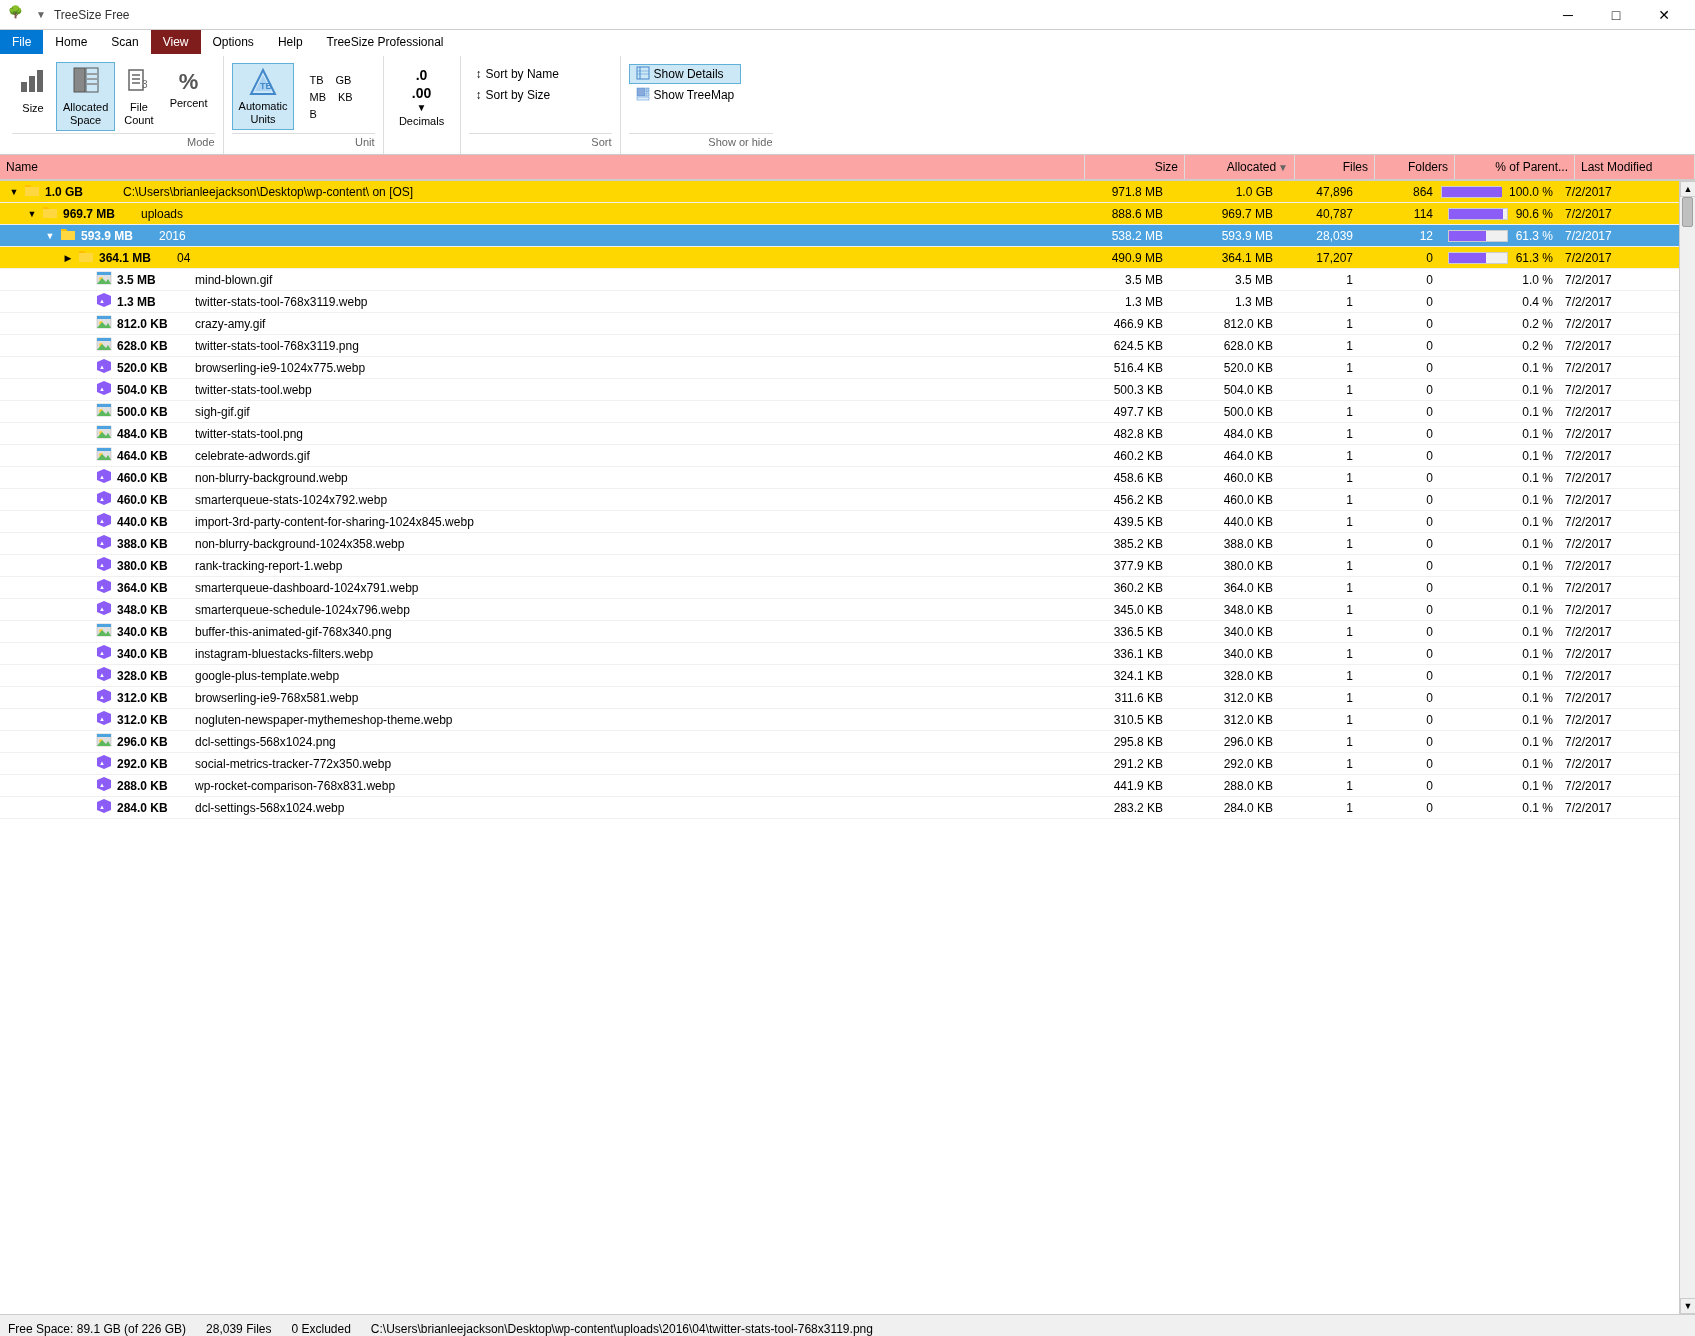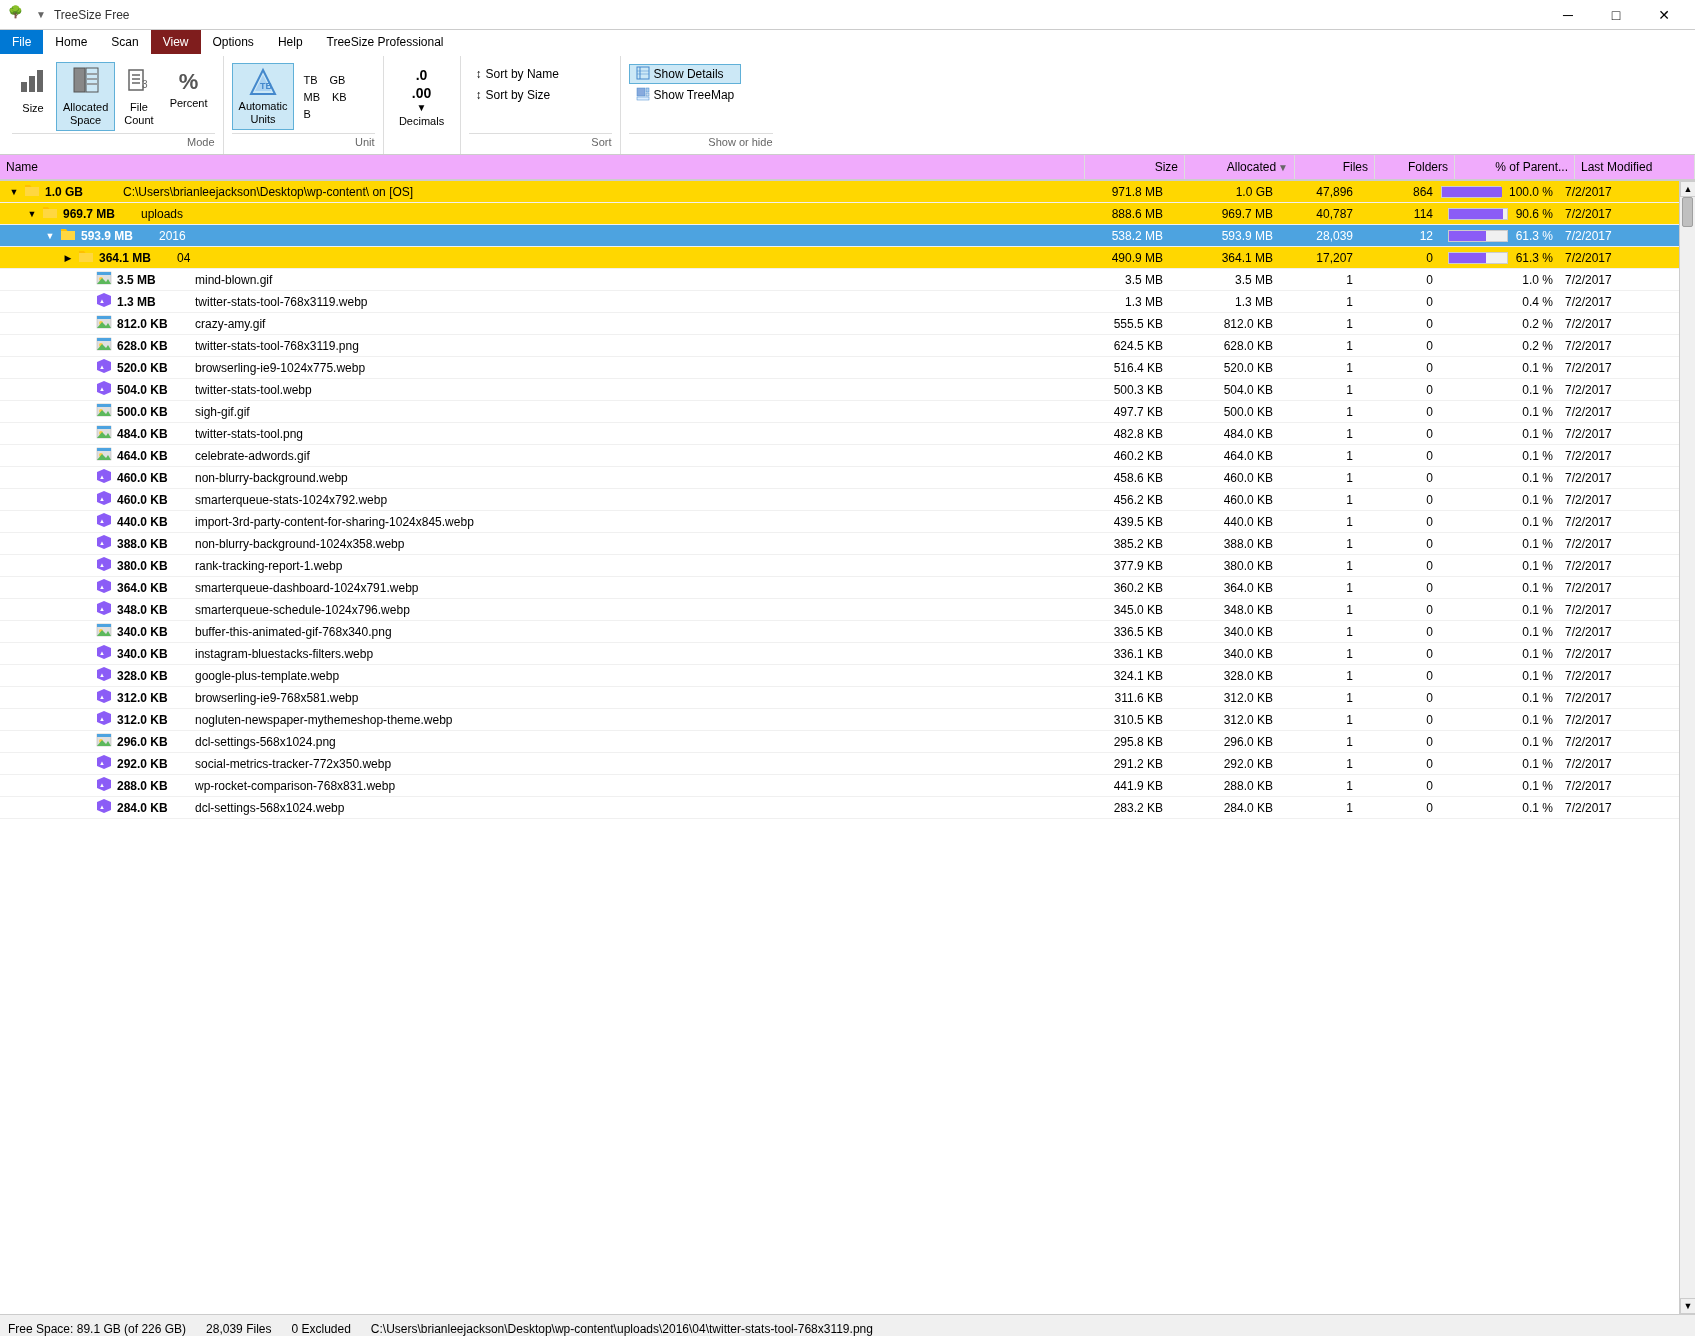--- a/index.html
+++ b/index.html
@@ -42,21 +42,21 @@
     .decimals-big { font-size: 16px; font-weight: bold; line-height: 1; }
     .decimals-arrow { font-size: 10px; }
     
     
     .sort-vertical { display: flex; flex-direction: column; gap: 1px; padding: 2px 0; }
     
     
     .show-vertical { display: flex; flex-direction: column; gap: 1px; padding: 2px 0; }
     
     
-    .col-headers { display: flex; background: #f0abfc; border-bottom: 2px solid #ccc; height: 26px; align-items: center; padding: 0; }
+    .col-headers { display: flex; background: #fca5a5; border-bottom: 2px solid #ccc; height: 26px; align-items: center; padding: 0; }
     .col-header { padding: 0 6px; font-size: 12px; font-weight: normal; cursor: pointer; display: flex; align-items: center; gap: 2px; height: 100%; border-right: 1px solid #ddd; white-space: nowrap; }
     .col-name { flex: 1; min-width: 400px; }
     .col-size { width: 100px; text-align: right; justify-content: flex-end; }
     .col-allocated { width: 110px; text-align: right; justify-content: flex-end; }
     .col-files { width: 80px; text-align: right; justify-content: flex-end; }
     .col-folders { width: 80px; text-align: right; justify-content: flex-end; }
     .col-percent { width: 120px; text-align: right; justify-content: flex-end; }
     .col-modified { width: 120px; }
     
     
@@ -155,21 +155,21 @@
 
       <div class="ribbon-btn">
         <span class="ribbon-icon" style="font-size:22px; font-weight:bold; color:#555;">%</span>
         <span class="ribbon-btn-label">Percent</span>
       </div>
     </div>
     <div class="ribbon-group-label">Mode</div>
   </div>
 
   <div class="ribbon-group" style="min-width: 160px;">
-    <div class="ribbon-buttons" style="flex-direction: row; align-items: center; gap: 4px;">
+    <div class="ribbon-buttons" style="flex-direction: row; align-items: center; gap: 10px;">
 
       <div class="ribbon-btn active" style="min-height:55px; min-width:60px;">
         <span>
           <svg width="30" height="30" viewBox="0 0 30 30">
             <polygon points="15,3 27,27 3,27" fill="none" stroke="#4488cc" stroke-width="2"></polygon>
             <polygon points="15,8 23,24 7,24" fill="#88bbee" opacity="0.5"></polygon>
             <text x="12" y="22" font-size="9" fill="#4488cc" font-weight="bold">TB</text>
           </svg>
         </span>
         <span class="ribbon-btn-label">Automatic<br>Units</span>
@@ -412,21 +412,21 @@
           <span style="display:inline-block; width:14px;"></span>
           <span style="margin-right:3px;"><svg width="16" height="16" viewBox="0 0 16 16">
               <rect x="1" y="2" width="14" height="12" fill="#e0e0e0" stroke="#aaa" stroke-width="0.5"></rect>
               <rect x="1" y="2" width="14" height="3" fill="#4da3e0"></rect>
               <circle cx="5" cy="9" r="2" fill="#ffcc44"></circle>
               <polygon points="1,14 6,8 10,12 12,9 15,14" fill="#5cb85c"></polygon>
             </svg></span>
           <span style="margin-right:6px; font-weight:bold; min-width:70px; display:inline-block;">812.0 KB</span>
           <span>crazy-amy.gif</span>
         </div>
-        <div class="cell cell-size">555.5 KB</div>
+        <div class="cell cell-size">466.9 KB</div>
         <div class="cell cell-allocated">812.0 KB</div>
         <div class="cell cell-files">1</div>
         <div class="cell cell-folders">0</div>
         <div class="cell cell-percent">0.2 %</div>
         <div class="cell cell-modified">7/2/2017</div>
       </div>
       <div class="tree-row">
         <div class="cell cell-name">
           <span style="display:inline-block; width:72px;"></span>
           <span style="display:inline-block; width:14px;"></span>

